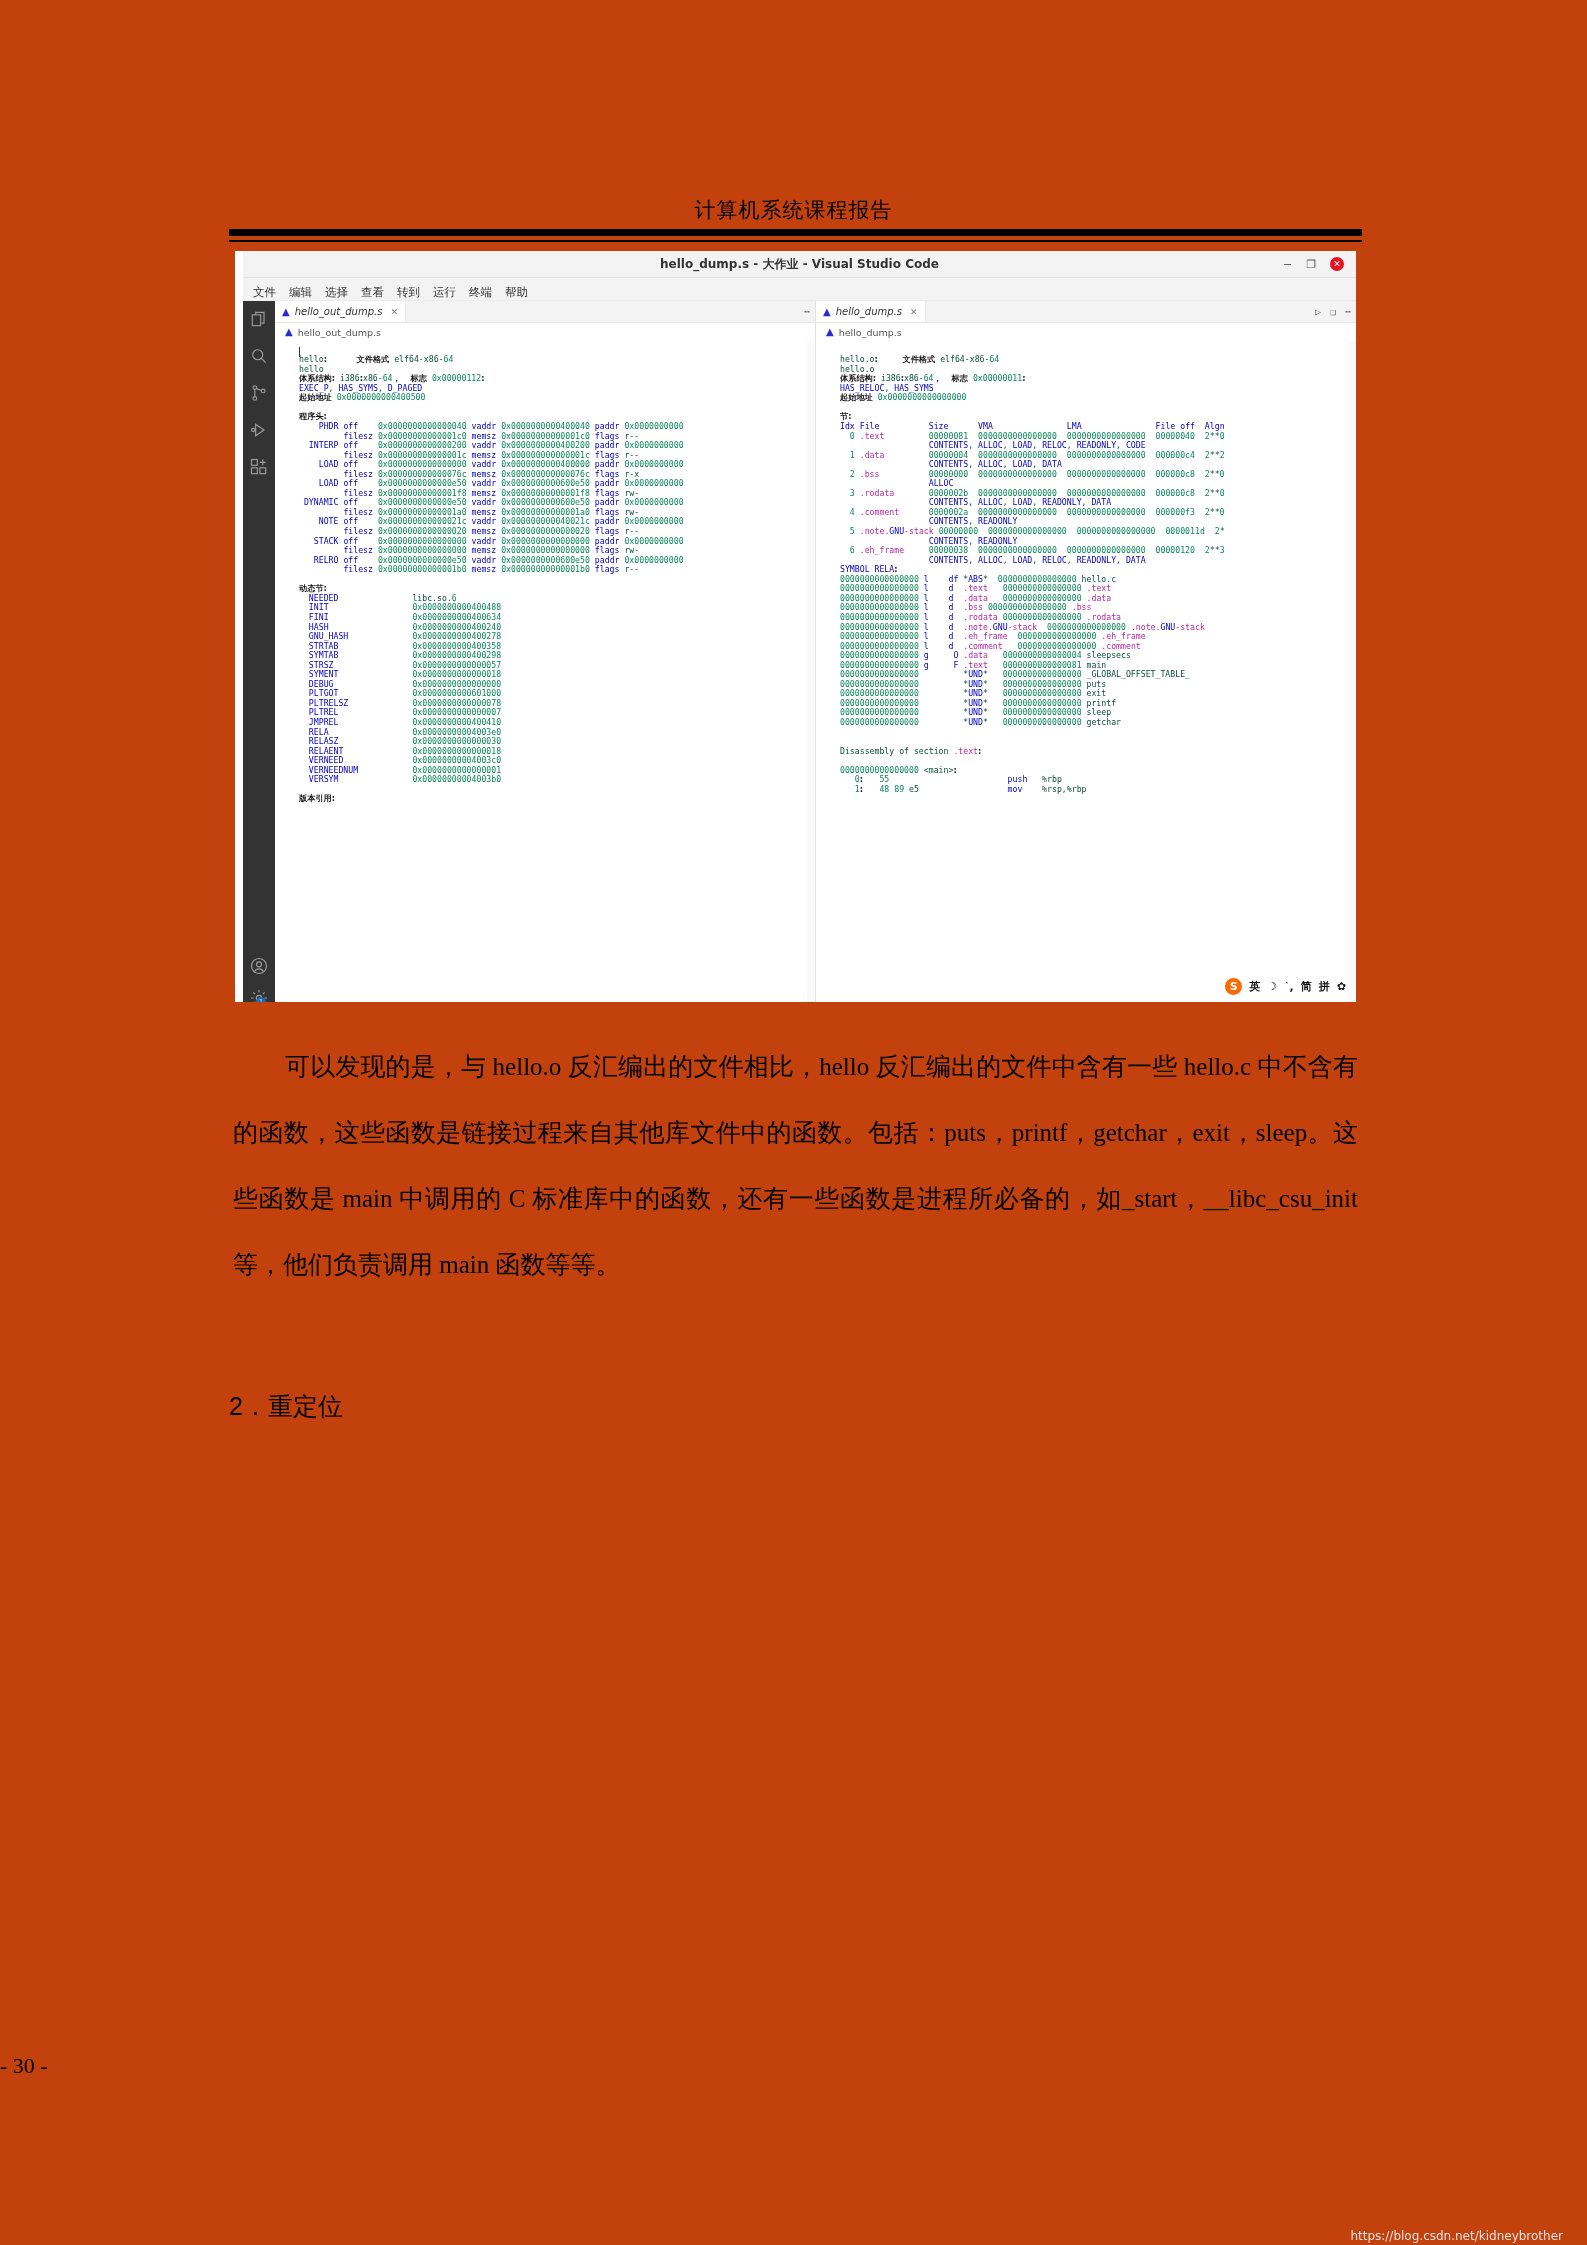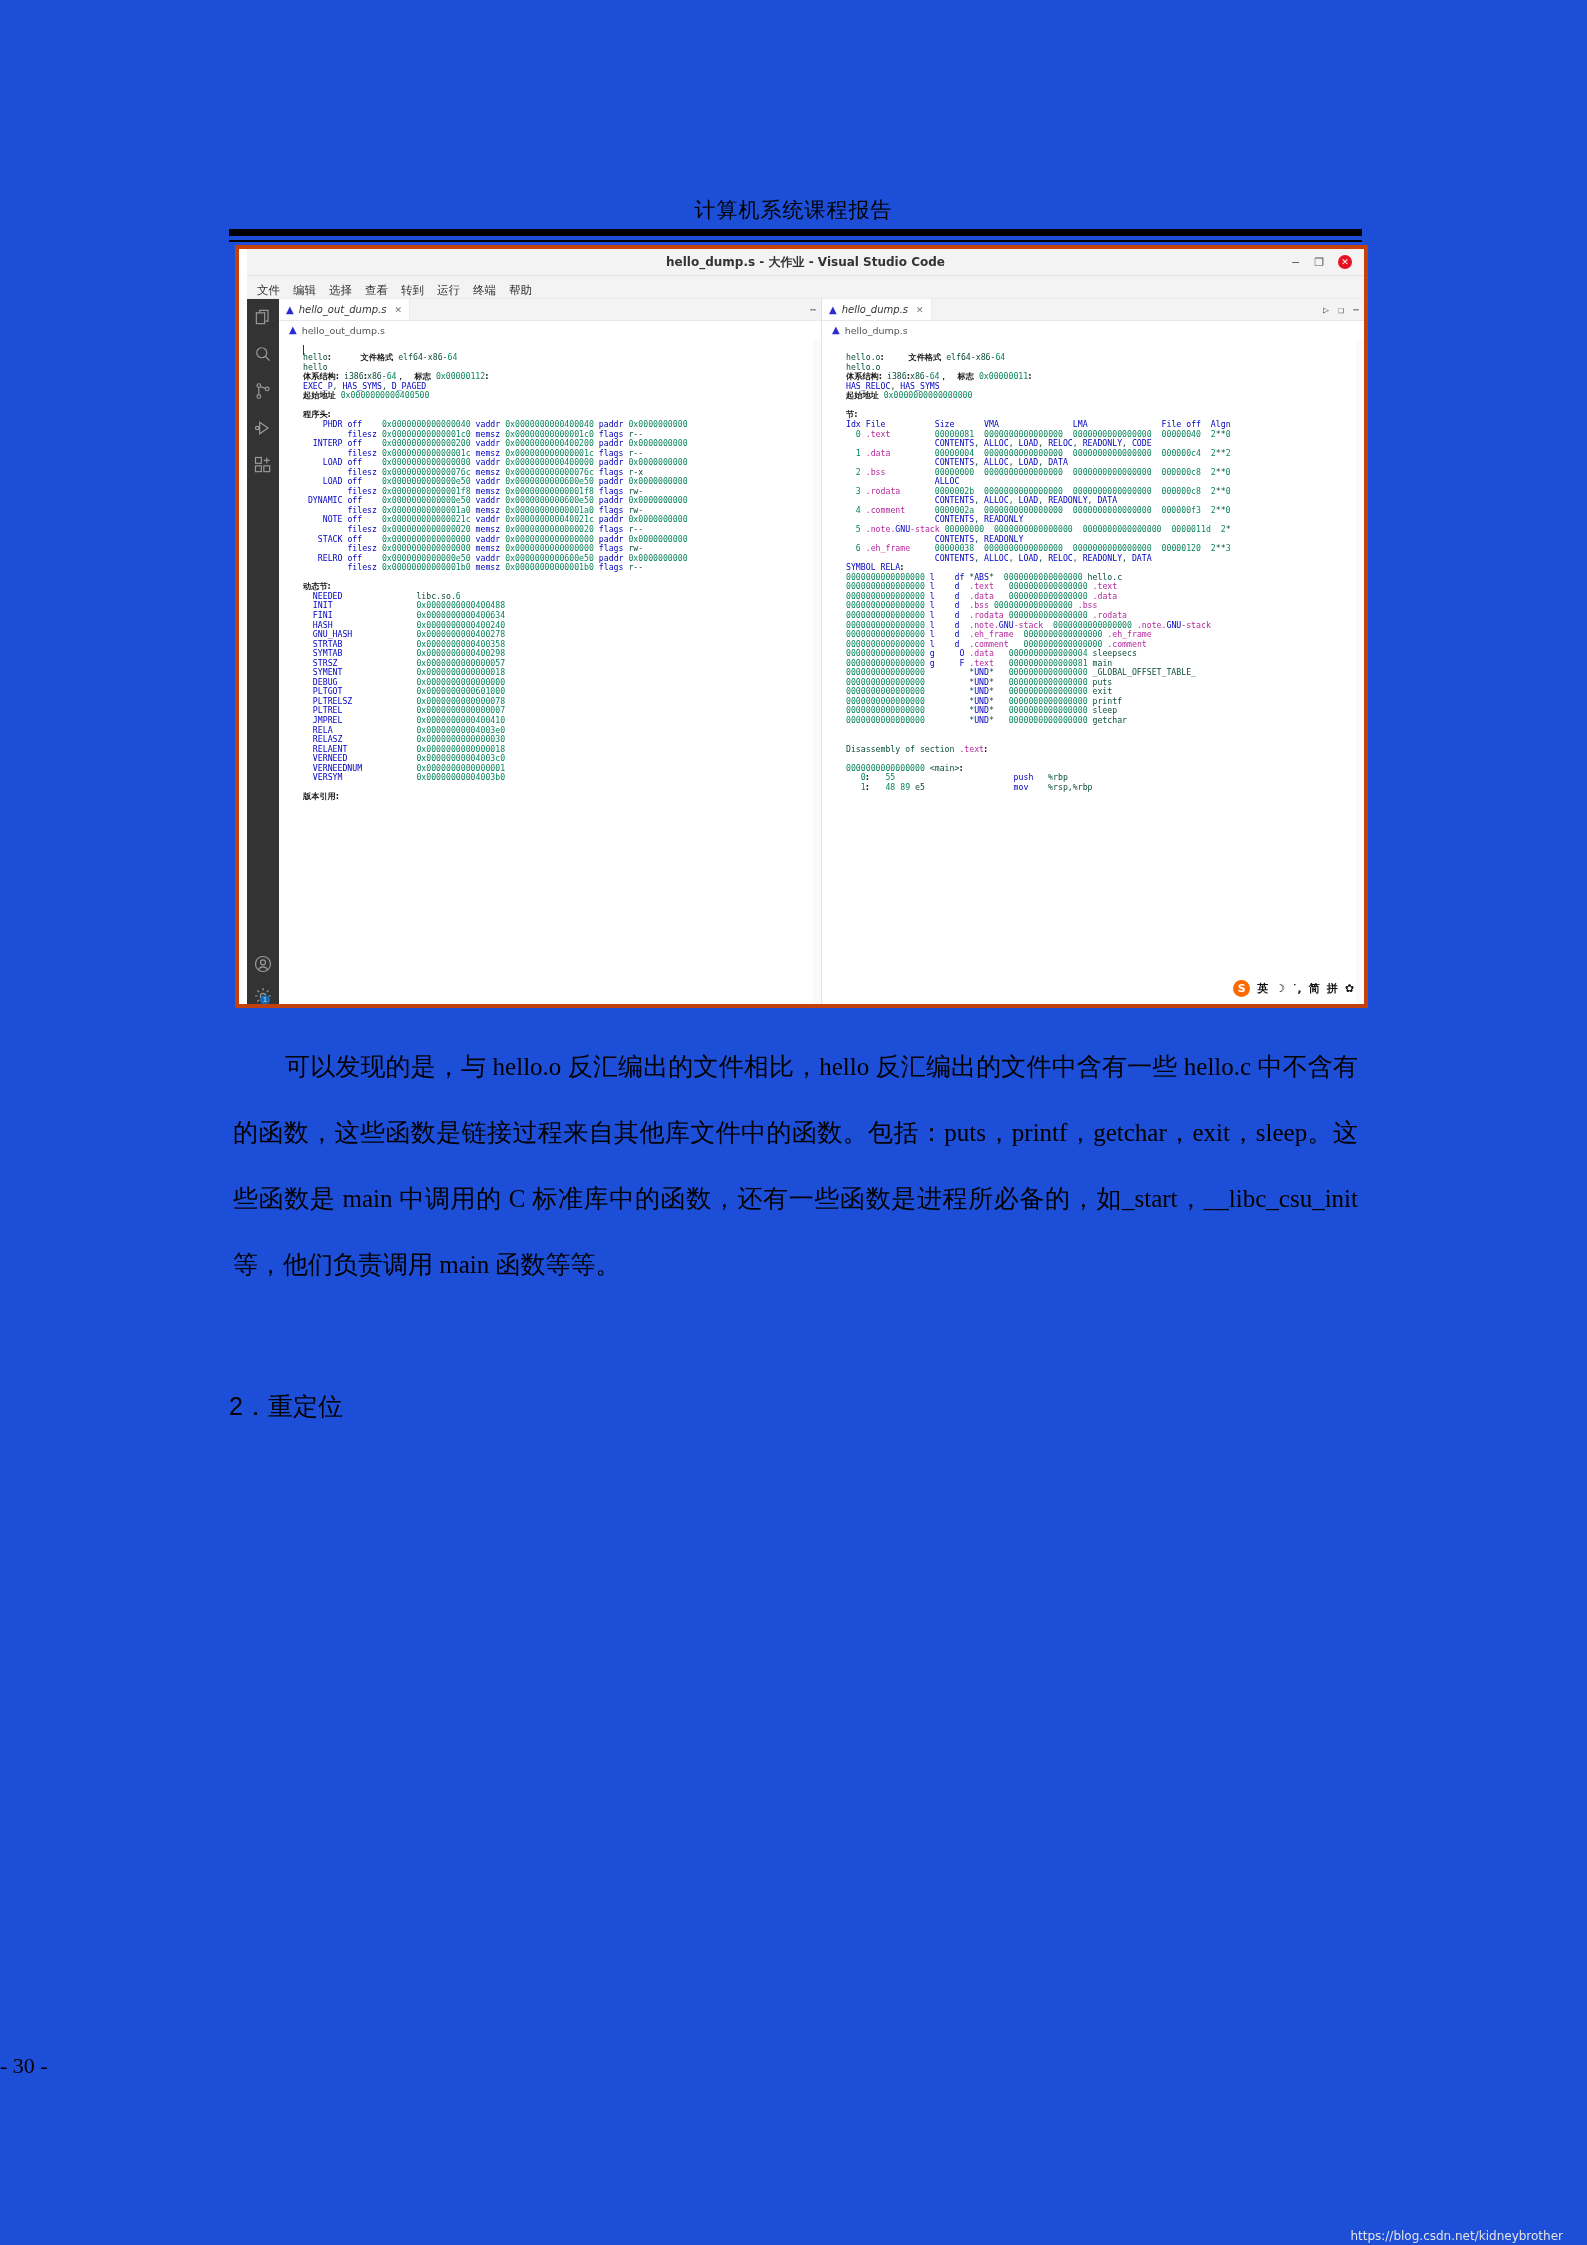--- a/index.html
+++ b/index.html
@@ -1,41 +1,41 @@
 <!DOCTYPE html>
 <html><head>
 <meta charset="utf-8">
 <style>
   html,body{margin:0;padding:0;}
   body{
     width:1587px;height:2245px;background:#ffffff;
     font-family:"Liberation Serif", serif;
     -webkit-font-smoothing:antialiased;
   }
-  .page{position:relative;width:1587px;height:2245px;overflow:hidden;background:#1d4ed8;}
+  .page{position:relative;width:1587px;height:2245px;overflow:hidden;background:#c2410c;}
 
   
   .doc-header{
     position:absolute;left:0;top:196px;width:1587px;text-align:center;
     font-family:"DejaVu Sans","Liberation Sans",sans-serif;
     font-size:21px;color:#000;letter-spacing:1px;
   }
   .header-rule{
     position:absolute;left:229px;top:229px;width:1133px;height:7px;background:#000;
   }
   .header-rule2{
     position:absolute;left:229px;top:240px;width:1133px;height:2px;background:#000;
   }
 
   
   .vscode{
-    position:absolute;left:235px;top:245px;width:1133px;height:763px;
+    position:absolute;left:229px;top:245px;width:1133px;height:763px;
     background:#ffffff;overflow:hidden;
     font-family:"DejaVu Sans Mono","Liberation Mono",monospace;
-    border:4px solid #c2410c;box-sizing:border-box;padding-left:8px;
+    border:6px solid #c2410c;box-sizing:border-box;padding-left:8px;
   }
   .titlebar{
     height:26px;background:#f3f3f3;position:relative;
     display:flex;align-items:center;justify-content:center;
     border-bottom:1px solid #e4e4e4;
   }
   .titlebar .title{
     font-family:"DejaVu Sans","Liberation Sans",sans-serif;
     font-size:12px;color:#333;font-weight:bold;
   }

